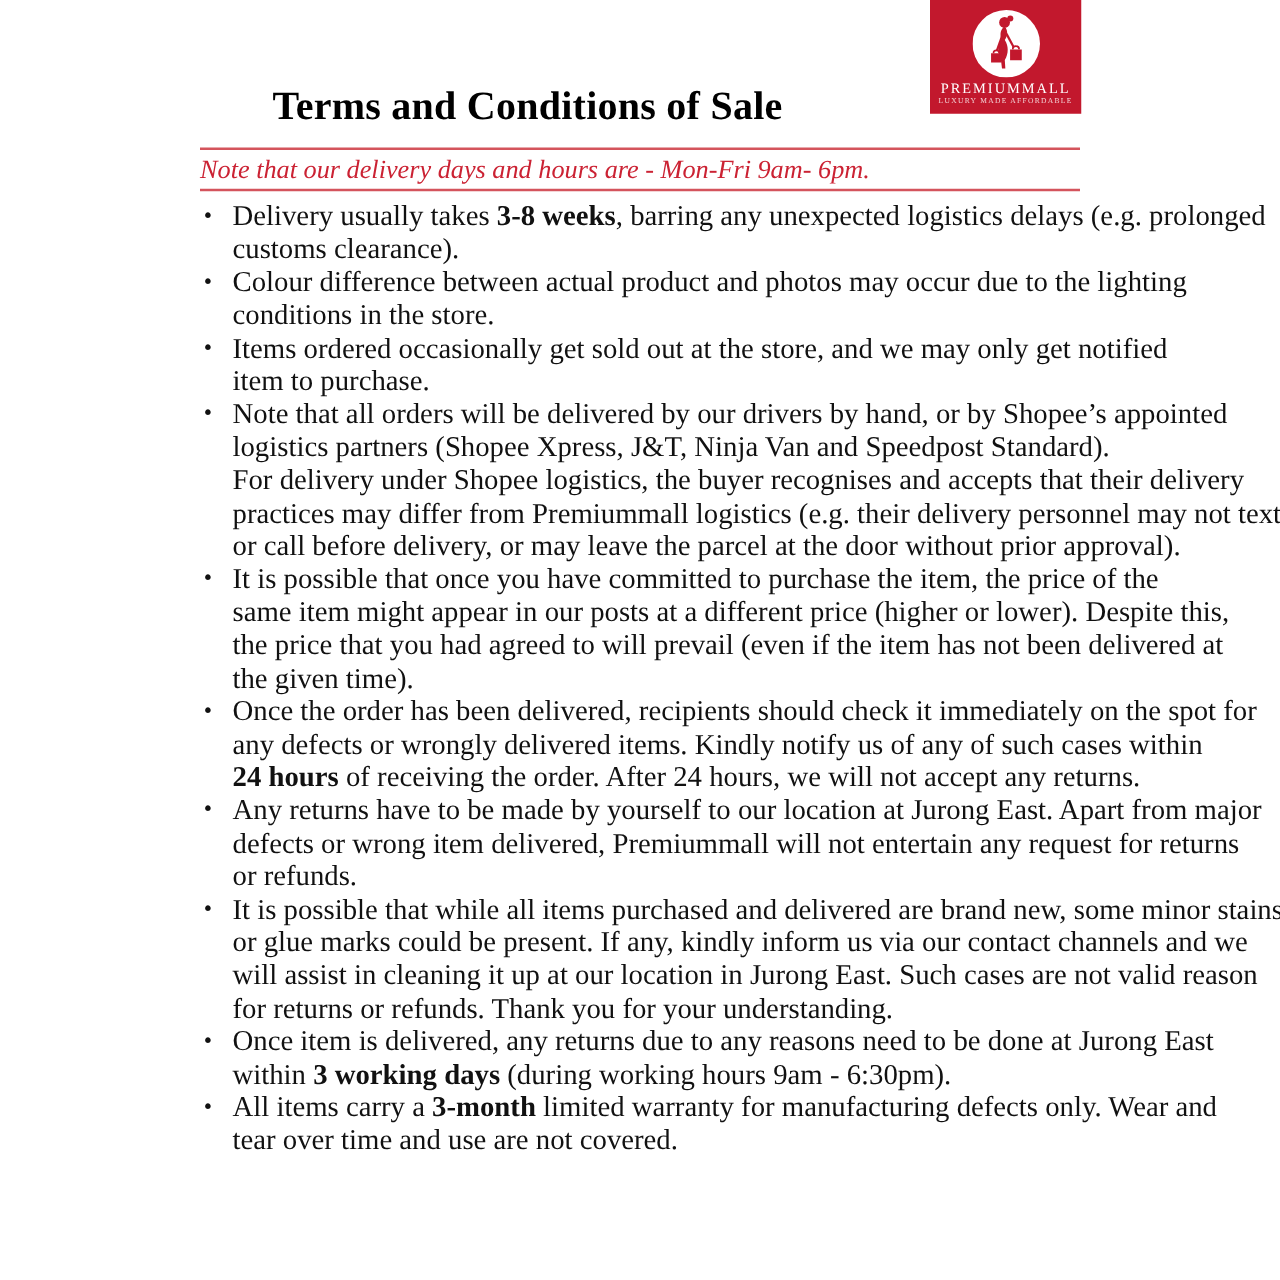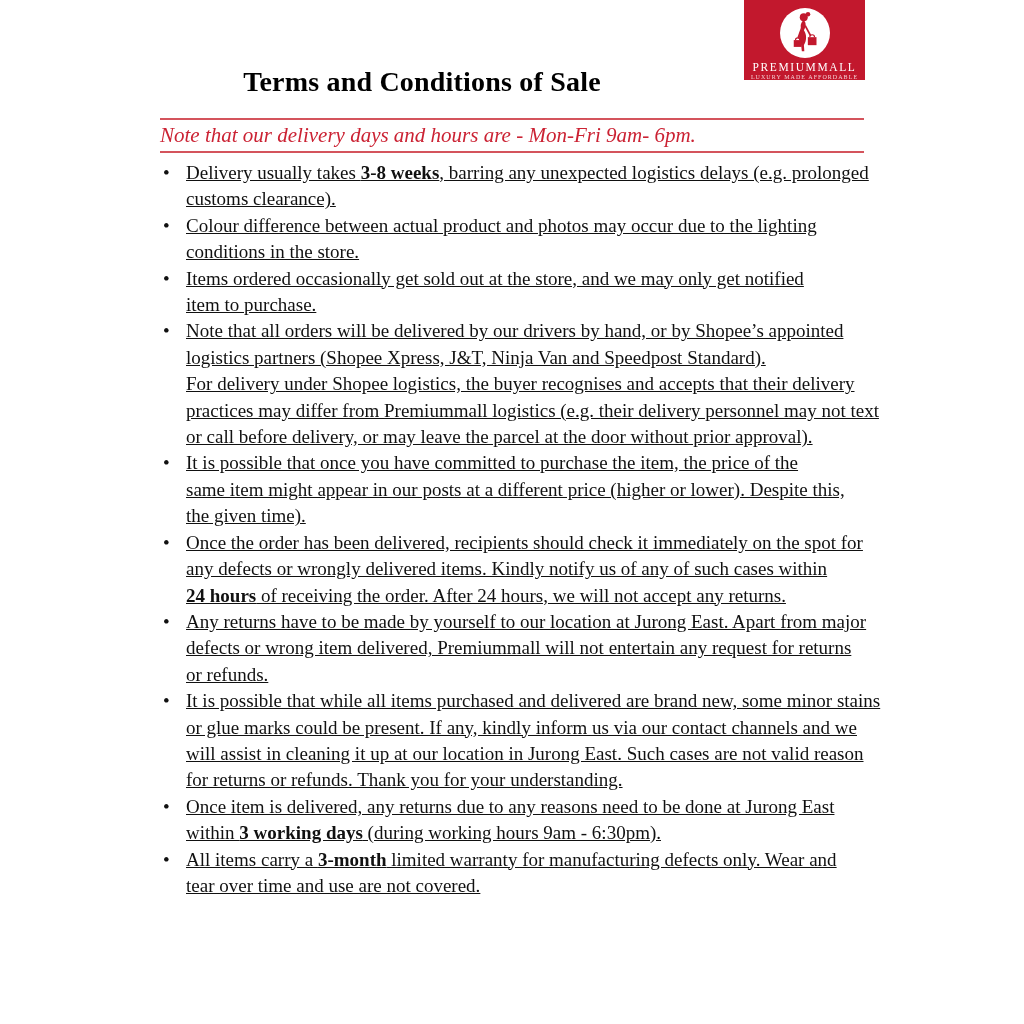--- a/index.html
+++ b/index.html
@@ -9,43 +9,43 @@
     --text:#111111;
     --bg:#ffffff;
   }
   html,body{margin:0;padding:0;background:var(--bg);}
   .page{
     position:relative;width:1024px;height:1024px;background:var(--bg);
     overflow:hidden;font-family:"Liberation Serif",serif;color:var(--text);
   }
   
   .logo{
-    position:absolute;left:744px;top:0;width:121px;height:80px;
+    position:absolute;left:744px;top:0;width:121px;height:91px;
     background:var(--logo-red);display:flex;flex-direction:column;align-items:center;
   }
   .logo svg{margin-top:8px;display:block;}
   .brand{color:#ffffff;font-size:11.5px;letter-spacing:1.6px;margin-top:3px;white-space:nowrap;}
   .tagline{color:rgba(255,255,255,.8);font-size:6px;letter-spacing:1.05px;margin-top:1px;white-space:nowrap;}
   
   .title{
     position:absolute;top:66px;left:0;width:844px;text-align:center;
-    margin:0;font-size:28px;font-weight:bold;color:#000;letter-spacing:.2px;
+    margin:0;font-size:32px;font-weight:bold;color:#000;letter-spacing:.2px;
   }
   
   .rule{position:absolute;left:160px;width:704px;height:0;border-top:2px solid var(--line-red);}
   .rule-top{top:118px;}
   .rule-bottom{top:151px;}
   .note{
     position:absolute;top:123px;left:160px;width:704px;text-align:left;
     font-style:italic;font-size:21px;color:var(--note-red);white-space:nowrap;
   }
   
   .terms{
     position:absolute;top:160px;left:161px;width:760px;
-    margin:0;padding:0;list-style:none;font-size:19px;color:var(--text);text-decoration:underline;
+    margin:0;padding:0;list-style:none;font-size:23px;color:var(--text);
   }
   .terms li{position:relative;padding-left:25px;margin:0;}
   .terms li::before{content:"\2022";position:absolute;left:2px;top:0;line-height:26.4px;font-size:19px;}
   .line{line-height:26.4px;white-space:nowrap;}
   .line b{font-weight:bold;}
 </style>
 </head>
 <body>
 
 <div class="page">
@@ -91,20 +91,21 @@
       <li>
         <div class="line"><span>Note that all orders will be delivered by our drivers by hand, or by Shopee’s appointed</span></div>
         <div class="line"><span>logistics partners (Shopee Xpress, J&amp;T, Ninja Van and Speedpost Standard).</span></div>
         <div class="line"><span>For delivery under Shopee logistics, the buyer recognises and accepts that their delivery</span></div>
         <div class="line"><span>practices may differ from Premiummall logistics (e.g. their delivery personnel may not text</span></div>
         <div class="line"><span>or call before delivery, or may leave the parcel at the door without prior approval).</span></div>
       </li>
       <li>
         <div class="line"><span>It is possible that once you have committed to purchase the item, the price of the</span></div>
         <div class="line"><span>same item might appear in our posts at a different price (higher or lower). Despite this,</span></div>
+        <div class="line"><span>the price that you had agreed to will prevail (even if the item has not been delivered at</span></div>
         <div class="line"><span>the given time).</span></div>
       </li>
       <li>
         <div class="line"><span>Once the order has been delivered, recipients should check it immediately on the spot for</span></div>
         <div class="line"><span>any defects or wrongly delivered items. Kindly notify us of any of such cases within</span></div>
         <div class="line"><span></span><b>24 hours</b><span> of receiving the order. After 24 hours, we will not accept any returns.</span></div>
       </li>
       <li>
         <div class="line"><span>Any returns have to be made by yourself to our location at Jurong East. Apart from major</span></div>
         <div class="line"><span>defects or wrong item delivered, Premiummall will not entertain any request for returns</span></div>

